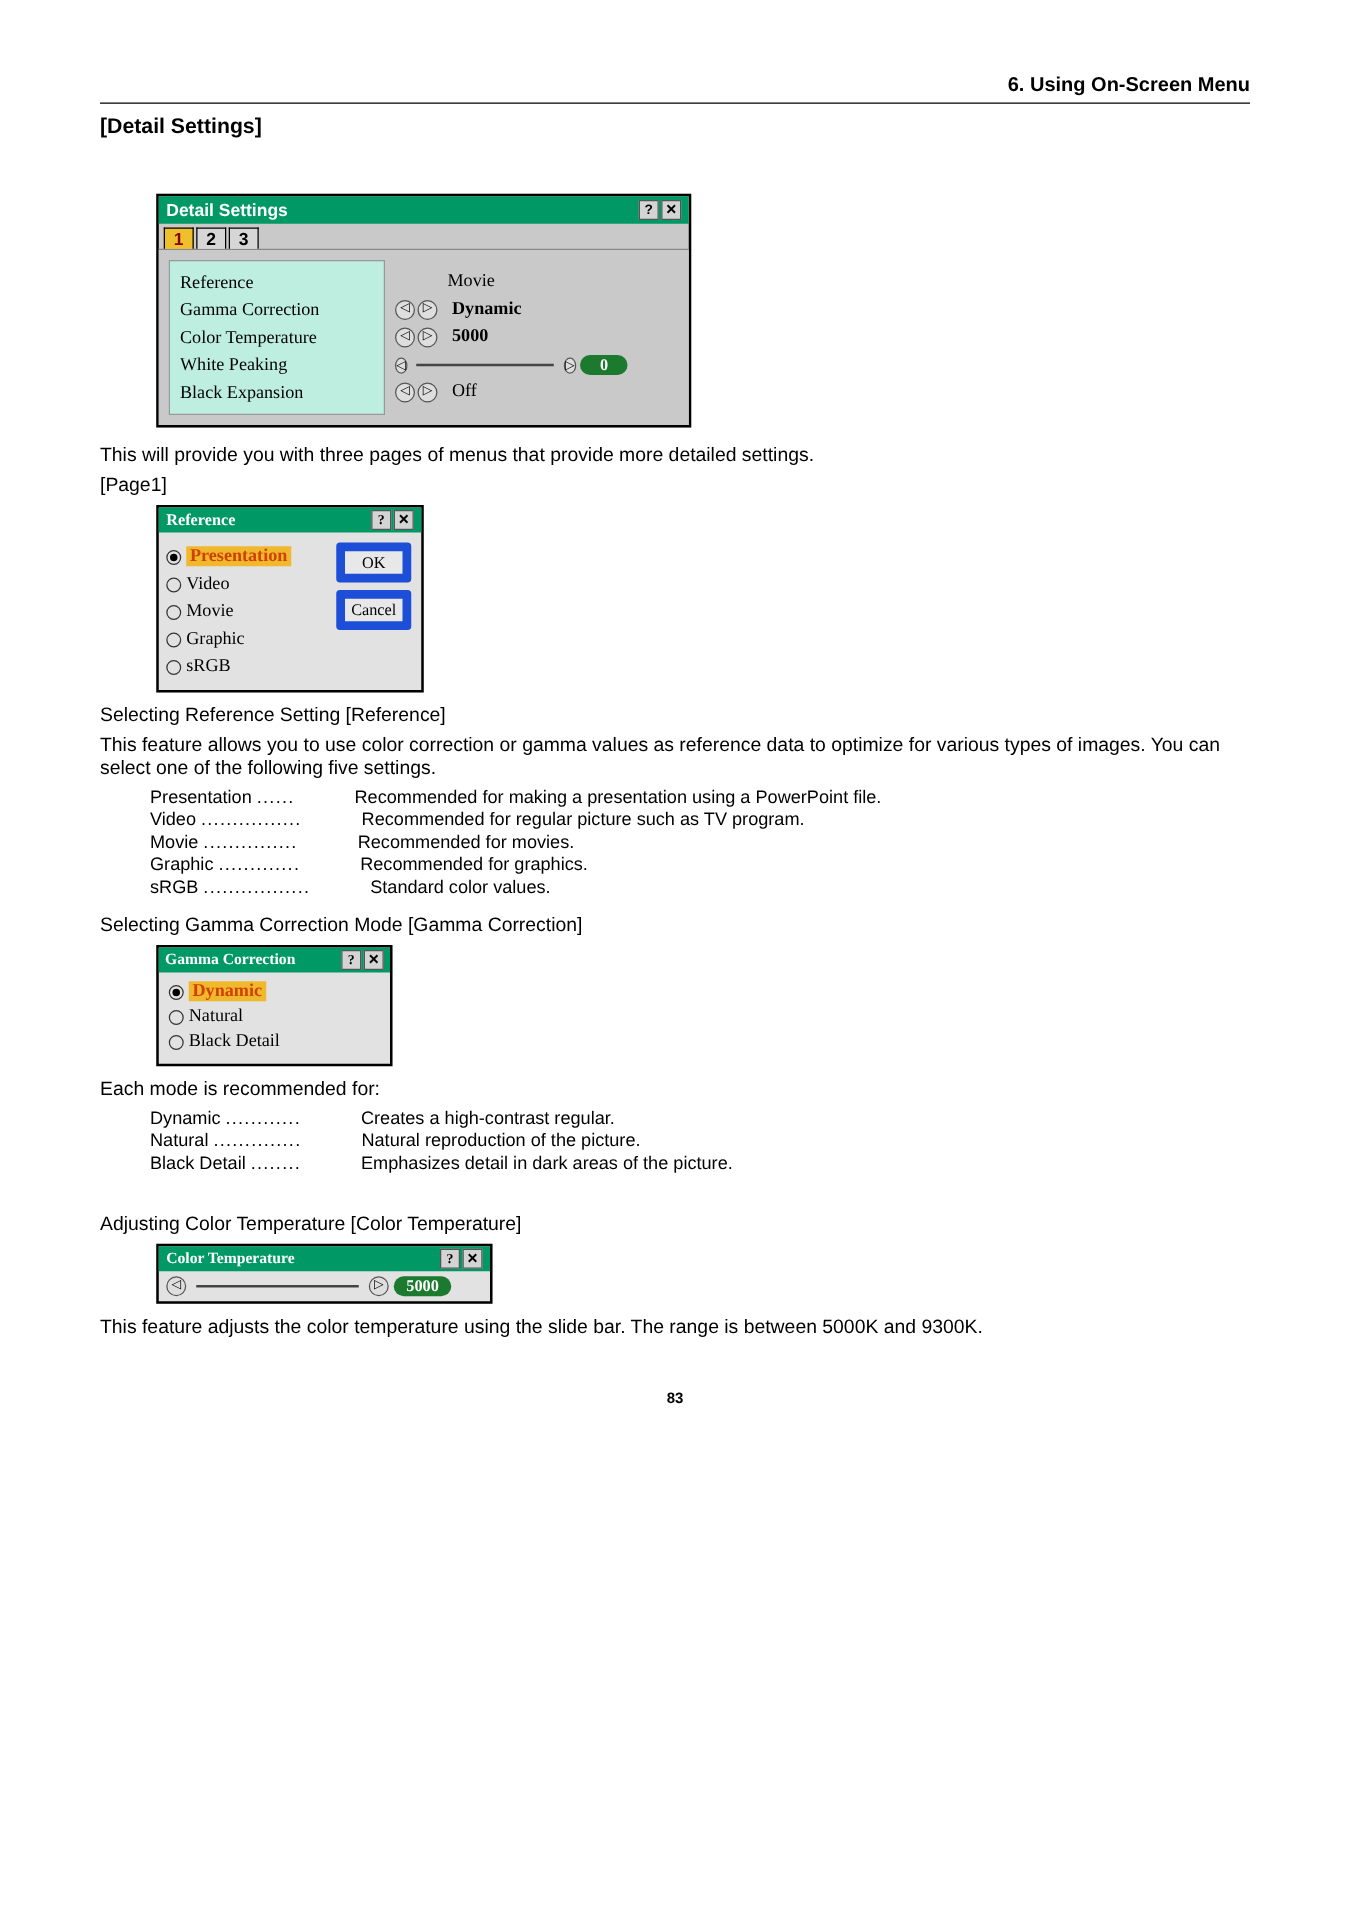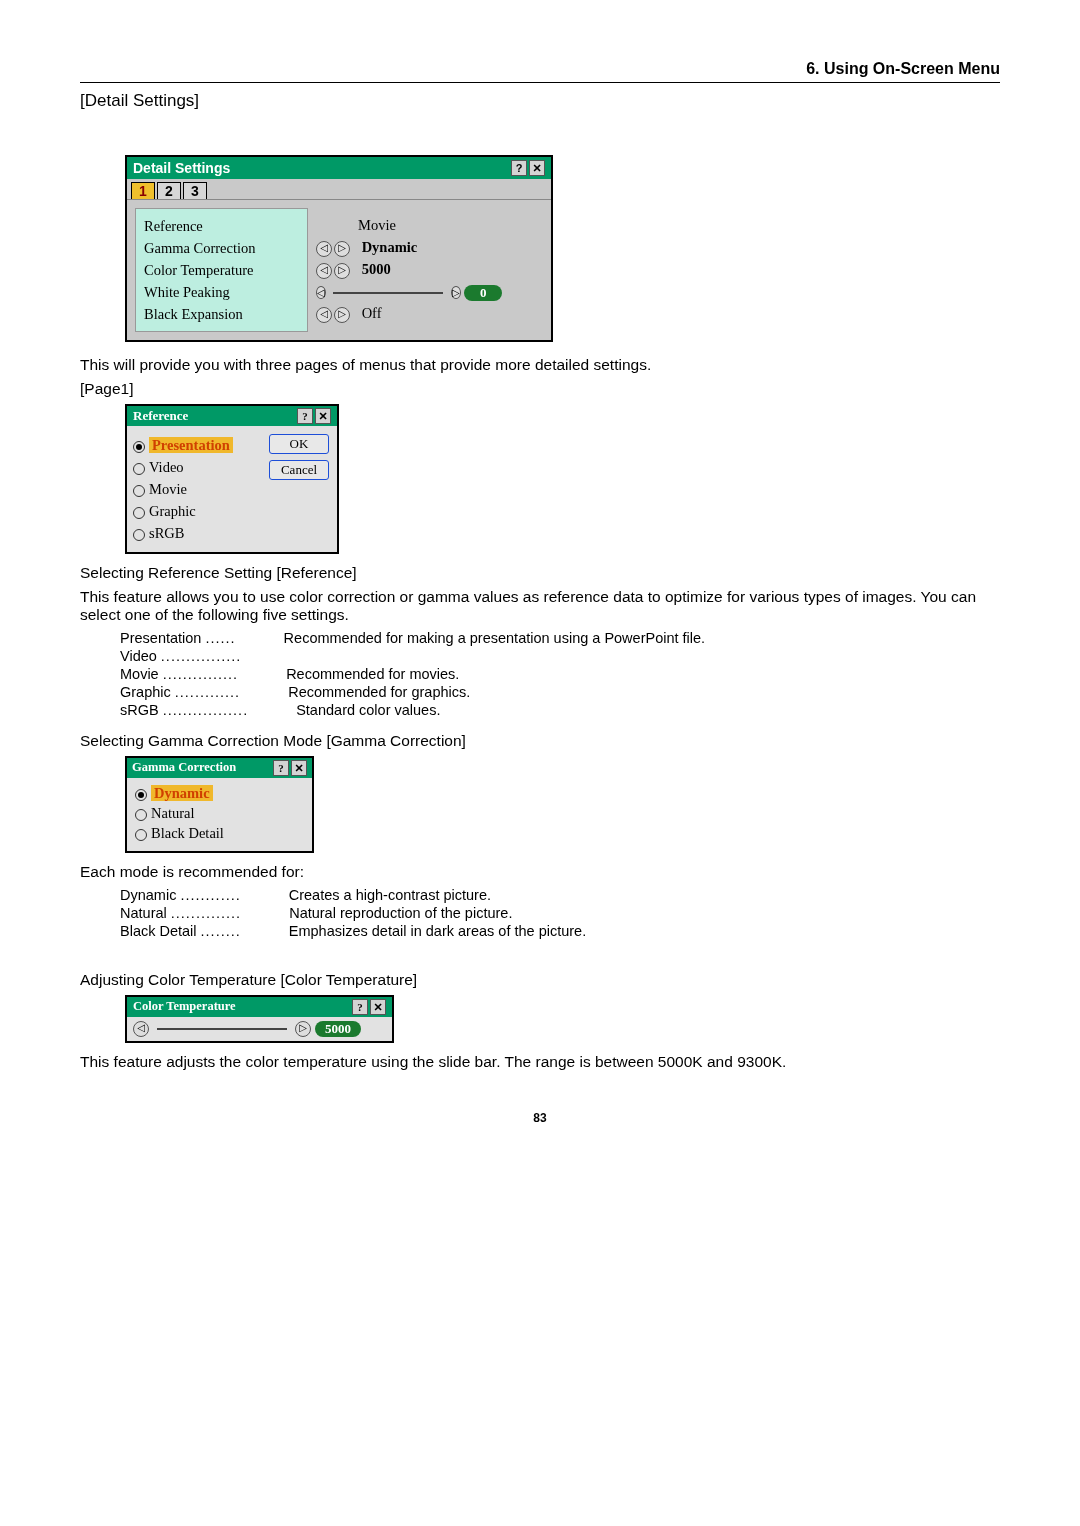--- a/index.html
+++ b/index.html
@@ -13,21 +13,21 @@
   }
   .header {
     border-bottom: 1.5px solid #000;
     padding-bottom: 4px;
     text-align: right;
     font-weight: bold;
     font-size: 16px;
     margin-bottom: 8px;
   }
   .subhead {
-    font-weight: normal;
+    font-weight: bold;
     font-size: 17px;
     margin-top: 8px;
     margin-bottom: 14px;
   }
   .indent1 { margin-left: 40px; }
   .indent2 { margin-left: 30px; }
 
   
   .dlg-detail {
     width: 424px;
@@ -187,21 +187,21 @@
     background: #f0b82c;
     color: #d04000;
     font-weight: bold;
     padding: 0 3px;
   }
   .dlg-ref .btncol {
     width: 60px;
     padding: 4px 4px 0 4px;
   }
   .uibtn {
-    border: 1px solid #1d4ed8;
+    border: 7px solid #1d4ed8;
     background: #e8e8e8;
     text-align: center;
     font-size: 13px;
     padding: 1px 4px;
     margin-bottom: 6px;
     border-radius: 3px;
   }
 
   
   .dlg-gamma {
@@ -368,20 +368,21 @@
 
 <div class="indent1">
   <div class="dotrow">
       <span class="term">Presentation</span>
       <span class="dots">......</span>
       <span class="def">Recommended for making a presentation using a PowerPoint file.</span>
     </div>
   <div class="dotrow">
       <span class="term">Video</span>
       <span class="dots">................</span>
+      <span class="def">Recommended for regular picture such as TV program.</span>
     </div>
   <div class="dotrow">
       <span class="term">Movie</span>
       <span class="dots">...............</span>
       <span class="def">Recommended for movies.</span>
     </div>
   <div class="dotrow">
       <span class="term">Graphic</span>
       <span class="dots">.............</span>
       <span class="def">Recommended for graphics.</span>
@@ -409,21 +410,21 @@
     <div><span class="radio"></span><span>Black Detail</span></div>
   </div>
 </div>
 
 <div class="para indent2">Each mode is recommended for:</div>
 
 <div class="indent1">
   <div class="dotrow">
       <span class="term">Dynamic</span>
       <span class="dots">............</span>
-      <span class="def">Creates a high-contrast picture.</span>
+      <span class="def">Creates a high-contrast regular.</span>
     </div>
   <div class="dotrow">
       <span class="term">Natural</span>
       <span class="dots">..............</span>
       <span class="def">Natural reproduction of the picture.</span>
     </div>
   <div class="dotrow">
       <span class="term">Black Detail</span>
       <span class="dots">........</span>
       <span class="def">Emphasizes detail in dark areas of the picture.</span>

